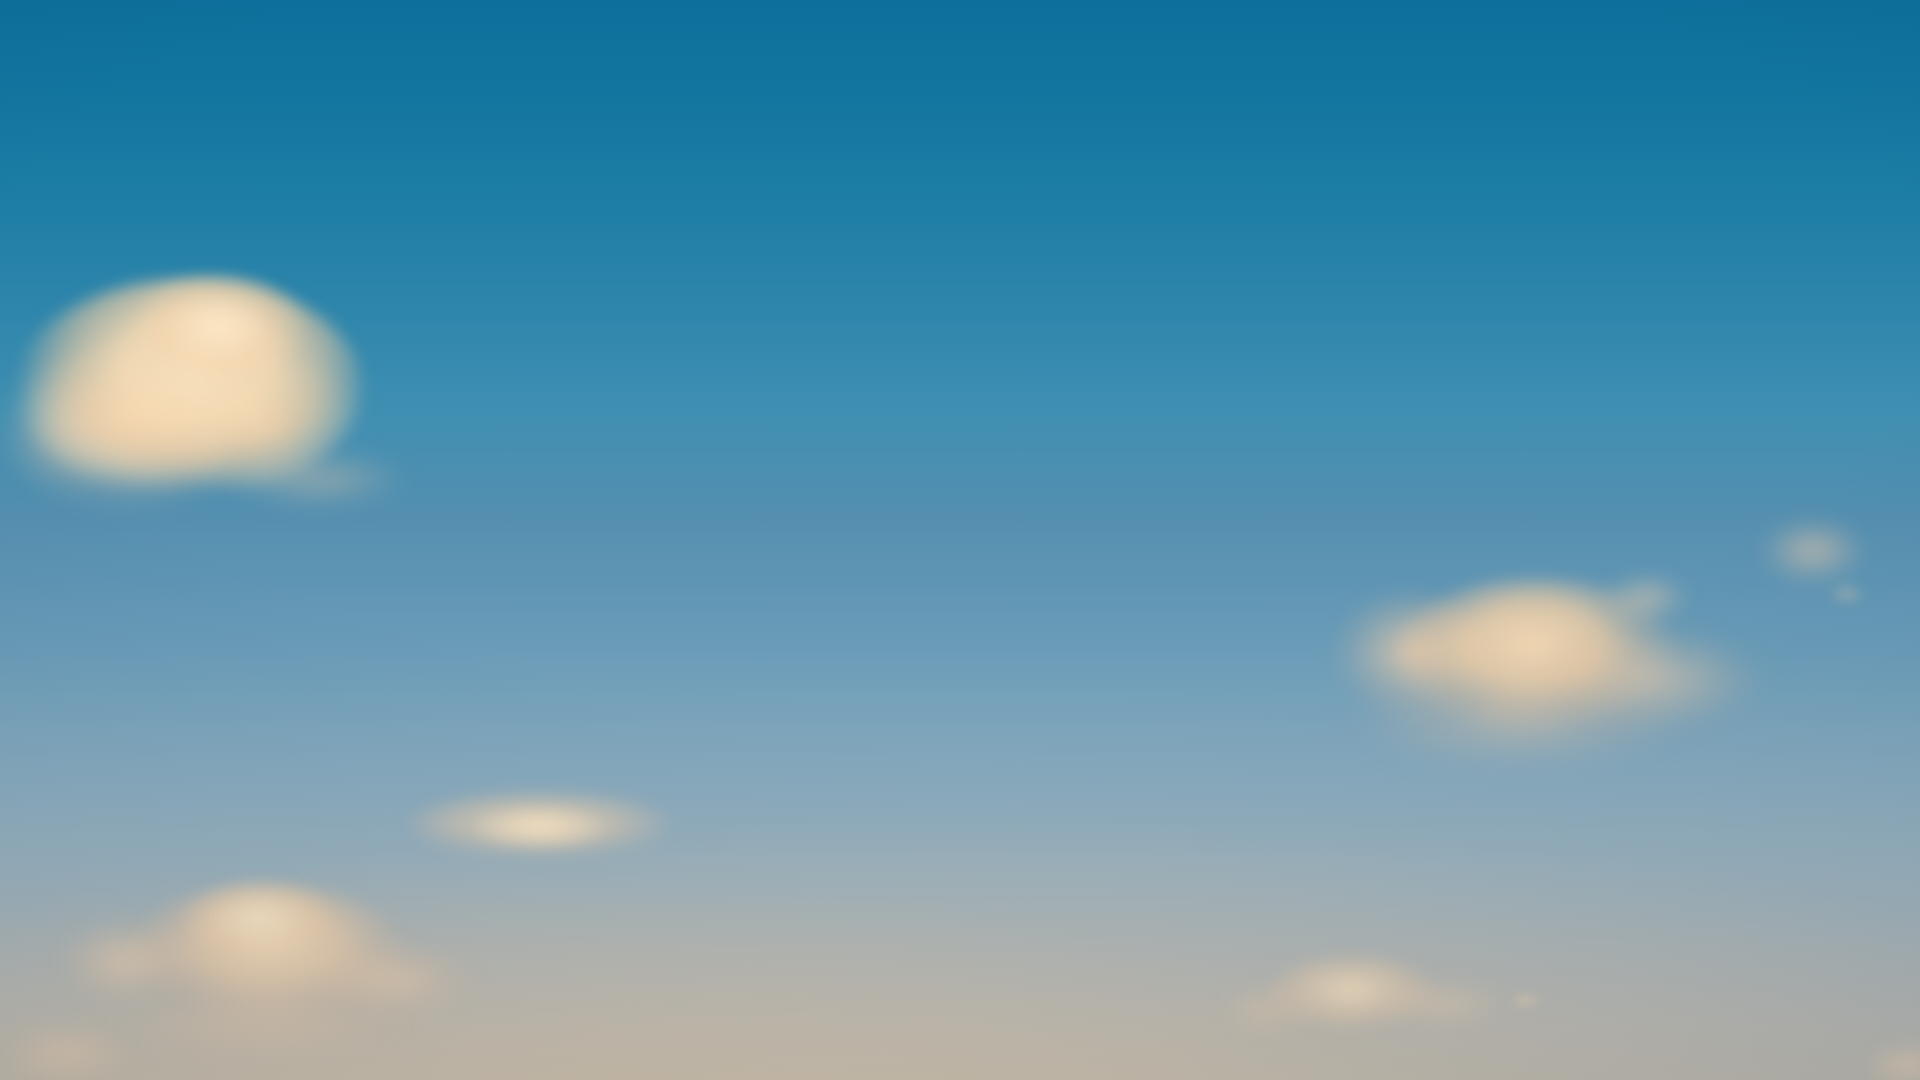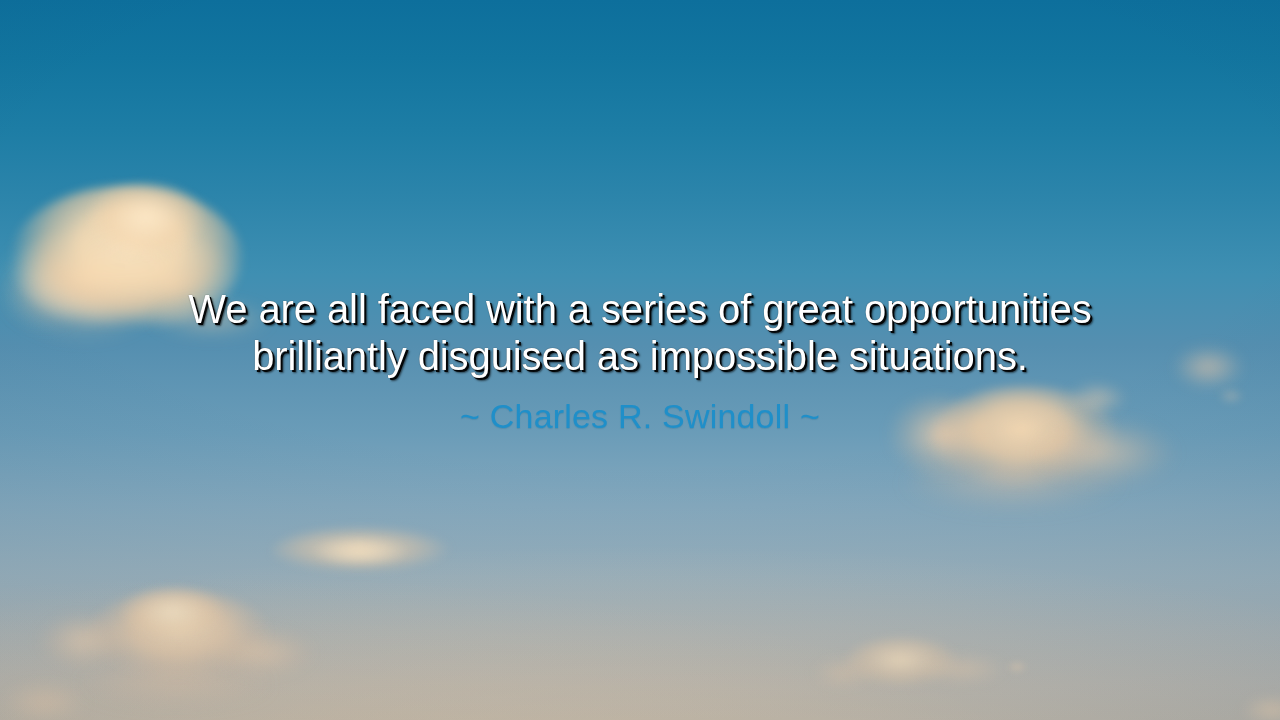--- a/index.html
+++ b/index.html
@@ -273,19 +273,14 @@
   <div>
     <div class="cloud c-br-lead"></div>
     <div class="cloud c-br-main"></div>
     <div class="cloud c-br-tail"></div>
     <div class="cloud c-br-edge"></div>
     <div class="cloud c-tiny-1"></div>
   </div>
 
   <div class="sky-vignette"></div>
 
-  <div class="quote-block">
-    <p class="quote-text">We are all faced with a series of great opportunities
-brilliantly disguised as impossible situations.</p>
-    <p class="attribution">~ Charles R. Swindoll ~</p>
-  </div>
 
 </div>
 
 </body></html>

